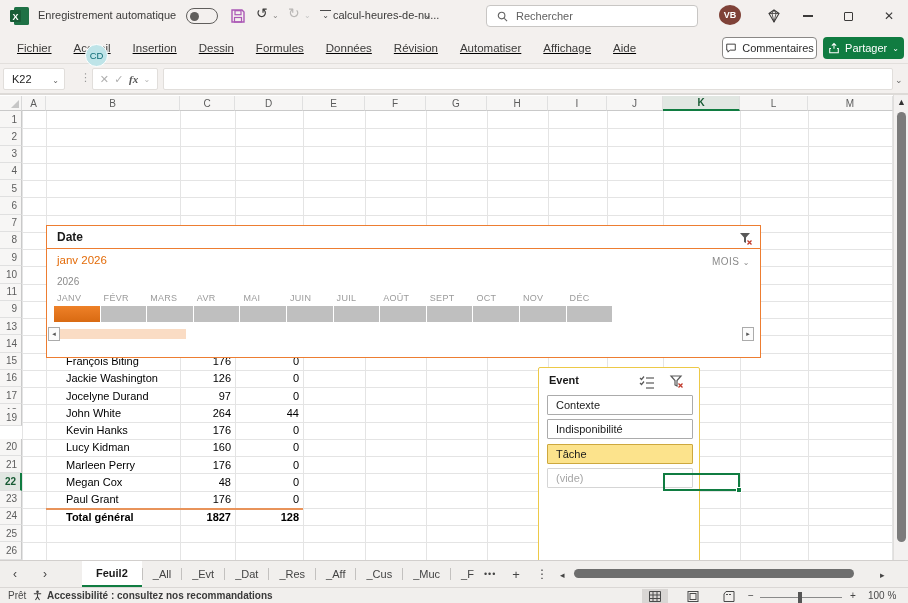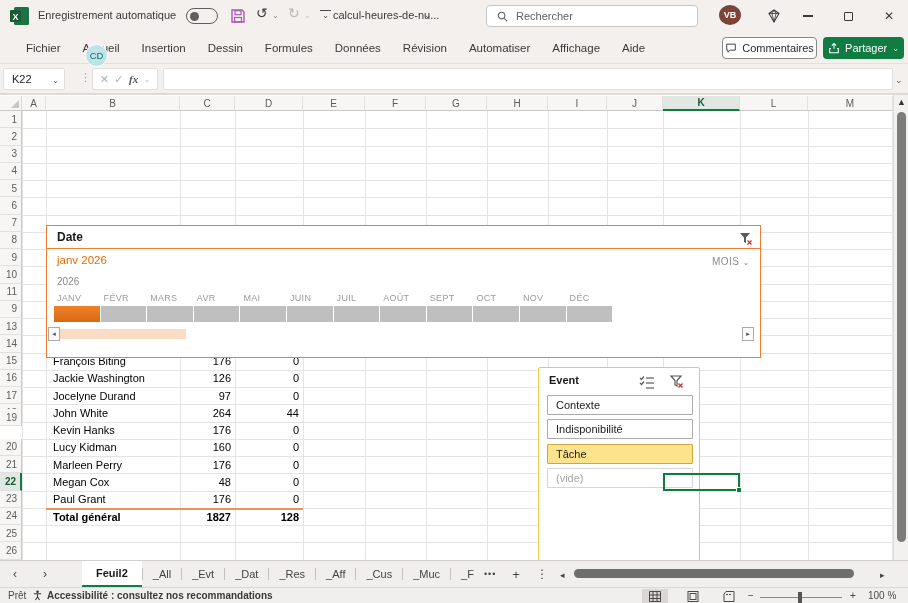--- a/index.html
+++ b/index.html
@@ -23,21 +23,21 @@
   .searchbox { position:absolute; left:486px; top:5px; width:212px; height:22px; background:#fff; border:1px solid #C8C6C4; border-radius:4px; display:flex; align-items:center; padding-left:10px; gap:8px; }
   .searchbox .ph { font-size:11px; color:#616161; }
   .avatar { position:absolute; left:719px; top:5px; width:22px; height:20px; border-radius:50%; background:#7F4238; color:#fff; font-size:9px; font-weight:bold; display:flex; align-items:center; justify-content:center; }
   .gem-icon { position:absolute; left:766px; top:8px; width:16px; height:16px; }
   .win-btn { position:absolute; top:0; width:30px; height:32px; display:flex; align-items:center; justify-content:center; }
   .min-glyph { width:10px; height:1.5px; background:#3b3a39; }
   .max-glyph { width:9px; height:9px; border:1.2px solid #3b3a39; border-radius:1px; }
 
   
   .ribbonrow { position:absolute; left:0; top:32px; width:908px; height:32px; background:#F3F0EE; border-bottom:1px solid #E2DFDC; }
-  .tabs { position:absolute; left:0; top:0; height:32px; display:flex; align-items:center; padding-left:15px; }
+  .tabs { position:absolute; left:0; top:0; height:32px; display:flex; align-items:center; padding-left:6px;text-decoration:underline; }
   .rtab { padding:0 11px; font-size:11.5px; color:#3b3a39; height:32px; display:flex; align-items:center; }
   .presence { position:absolute; left:85px; top:12px; width:23px; height:23px; border-radius:50%; background:#BEE4E8; border:1px solid #fff; color:#0F6C75; font-size:9.5px; display:flex; align-items:center; justify-content:center; z-index:5; }
   .comments-btn { position:absolute; left:722px; top:5px; width:95px; height:22px; background:#fff; border:1px solid #8A8886; border-radius:4px; display:flex; align-items:center; justify-content:center; gap:5px; font-size:11px; color:#2b2b2b; }
   .share-btn { position:absolute; left:823px; top:5px; width:81px; height:22px; background:#107C41; border-radius:4px; display:flex; align-items:center; justify-content:center; gap:5px; font-size:11px; color:#fff; }
 
   
   .fbar { position:absolute; left:0; top:64px; width:908px; height:31px; background:#F3F0EE; border-bottom:2px solid #DDDAD7; }
   .namebox { position:absolute; left:3px; top:4px; width:62px; height:22px; background:#fff; border:1px solid #E1DEDB; border-radius:2px; font-size:11px; color:#222; display:flex; align-items:center; padding-left:8px; }
   .namebox .chev { position:absolute; right:5px; top:7px; font-size:8px; color:#666; }
   .vdots { position:absolute; left:80px; top:7px; color:#999; font-size:11px; }
@@ -75,21 +75,21 @@
   .tl-year { position:absolute; left:10px; top:50px; font-size:10px; color:#8a8a8a; }
   .tl-month { position:absolute; top:67px; font-size:9px; color:#9a9a9a; letter-spacing:.3px; }
   .tl-seg { position:absolute; top:80px; height:16px; background:#BFBFBF; }
   .tl-seg.sel { background:linear-gradient(180deg,#EE8128,#D96A12); }
   .tl-sbtn { position:absolute; top:101px; width:12px; height:14px; border:1px solid #ABABAB; background:#FBFBFB; font-size:7px; color:#555; display:flex; align-items:center; justify-content:center; }
   .tl-range { position:absolute; left:13px; top:103px; width:126px; height:10px; background:#FADCC4; }
 
   
   .pv-hdr-cell { position:absolute; background:#C65911; color:#fff; font-weight:bold; font-size:10.5px; display:flex; align-items:center; z-index:2; }
   .pv-drop { position:absolute; right:4px; top:2px; width:13px; height:13px; background:#fff; border:1px solid #9a9a9a; border-radius:1px; color:#444; font-size:7px; display:flex; align-items:center; justify-content:center; }
-  .pv-name { position:absolute; font-size:11px; color:#000; z-index:2; padding-left:7px; display:flex; align-items:center; }
+  .pv-name { position:absolute; font-size:11px; color:#000; z-index:2; padding-left:20px; display:flex; align-items:center; }
   .pv-val { position:absolute; font-size:11px; color:#000; z-index:2; display:flex; align-items:center; justify-content:flex-end; padding-right:4px; }
 
   
   .slicer { position:absolute; left:538px; top:272px; width:162px; height:287px; background:#fff; border:1px solid #EDC948; border-radius:2px; z-index:3; }
   .sl-title { position:absolute; left:10px; top:6px; font-size:11px; font-weight:bold; color:#1a1a1a; }
   .sl-multi { position:absolute; right:44px; top:7px; width:16px; height:14px; }
   .sl-clear { position:absolute; right:14px; top:6px; width:16px; height:16px; }
   .sl-item { position:absolute; left:8px; width:146px; height:20px; border:1px solid #ABABAB; border-radius:1px; background:#fff; font-size:11px; color:#1a1a1a; display:flex; align-items:center; padding-left:8px; }
   .sl-item.selected { background:#FCE38C; border-color:#CDA83E; }
   .sl-item.empty { color:#A6A6A6; border-color:#D5D5D5; }

